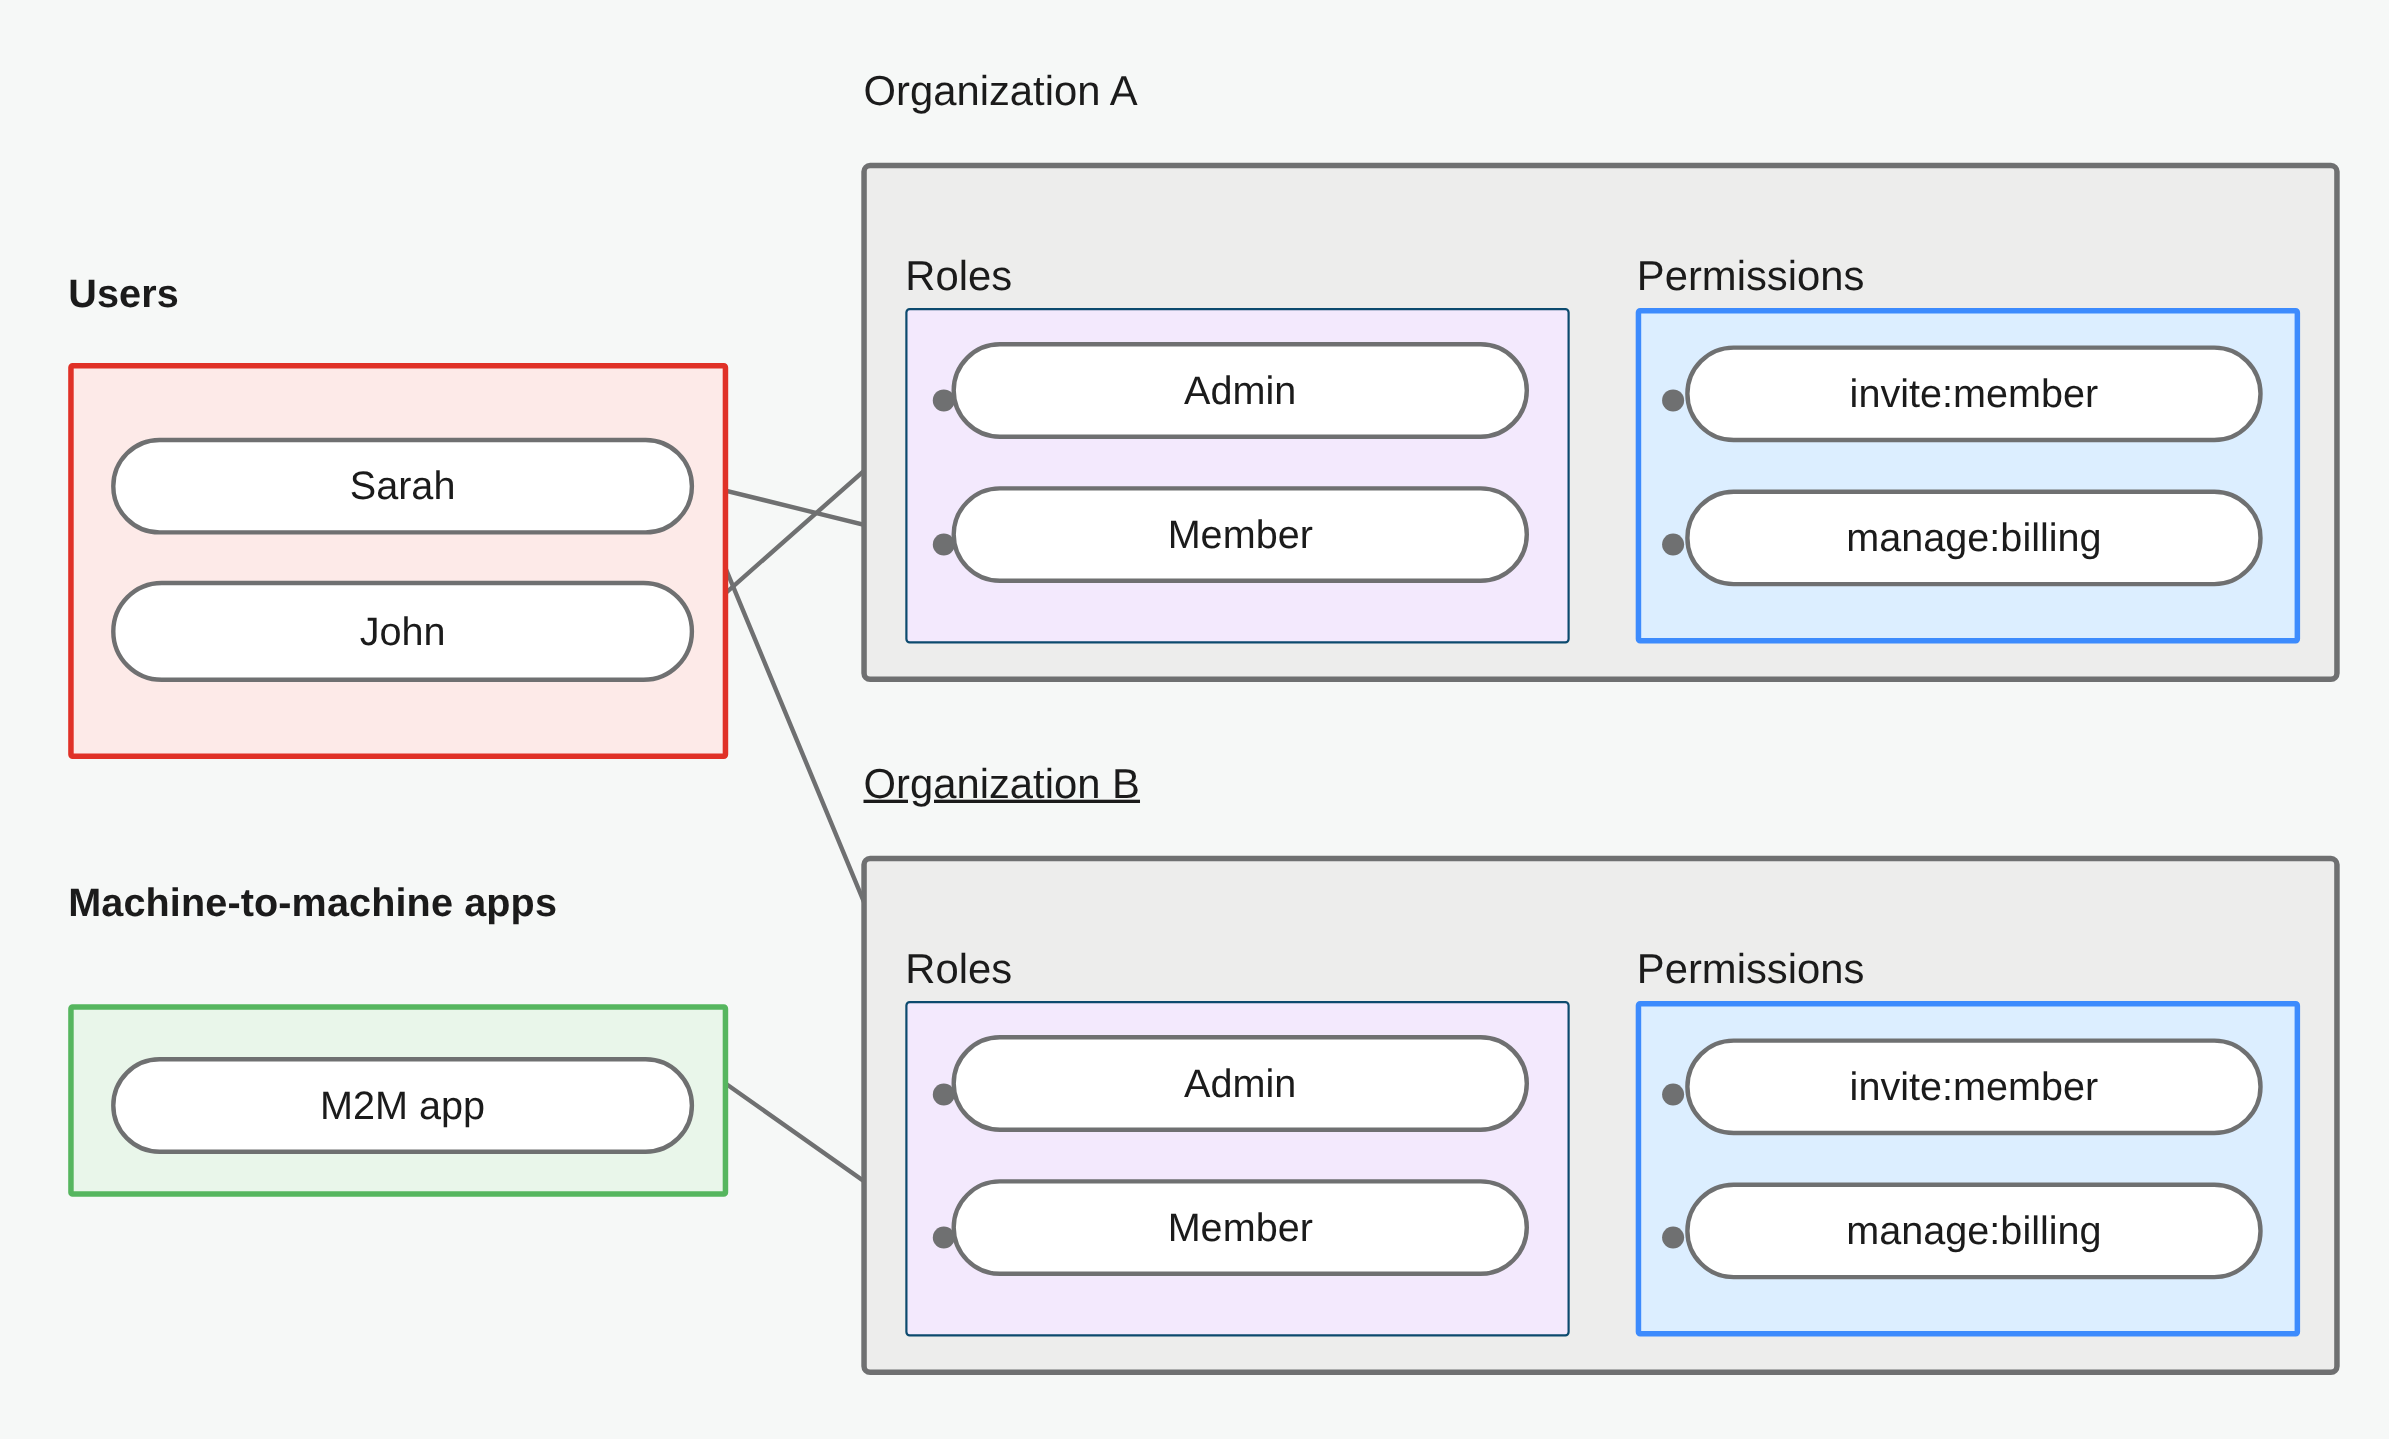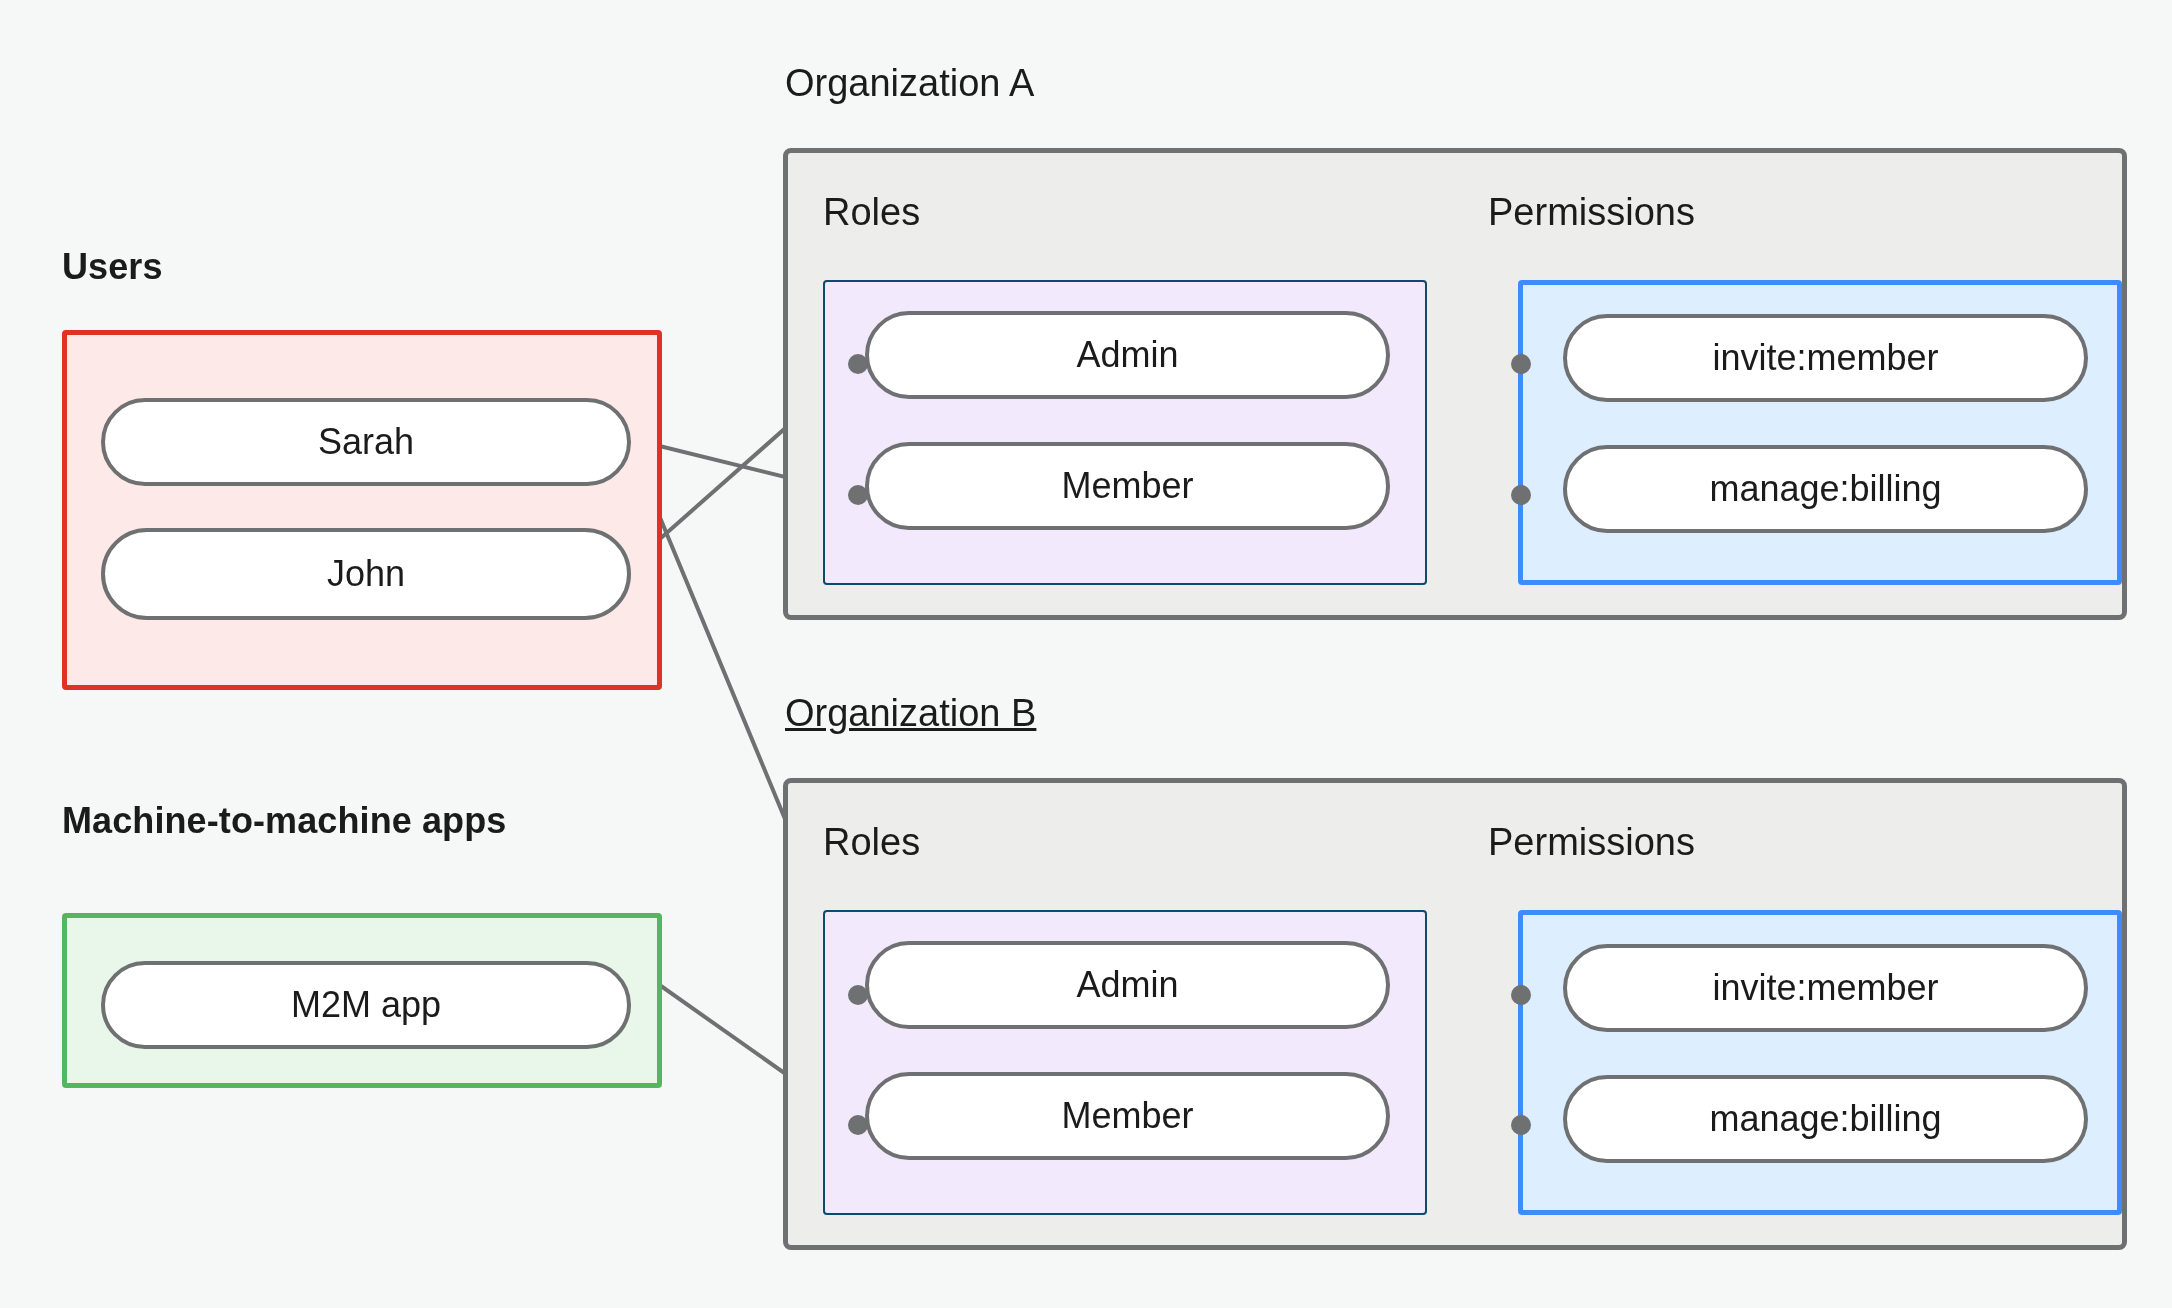--- a/index.html
+++ b/index.html
@@ -67,29 +67,29 @@
   }
   .group-roles {
     background: #f3e9fd;
     border: 2px solid #0c4a6e;
     border-radius: 4px;
   }
   .group-perms {
     background: #dceeff;
     border: 5px solid #3d8bfd;
     border-radius: 4px;
-    margin-left: 31px;
   }
   .sub-title {
     position: absolute;
     font-size: 38px;
     font-weight: 400;
     color: #1b1b1b;
     white-space: nowrap;
     z-index: 4;
+    margin-top: 40px;
   }
   .pill {
     position: absolute;
     box-sizing: border-box;
     background: #ffffff;
     border: 4px solid #6f7071;
     border-radius: 999px;
     display: flex;
     align-items: center;
     justify-content: center;

